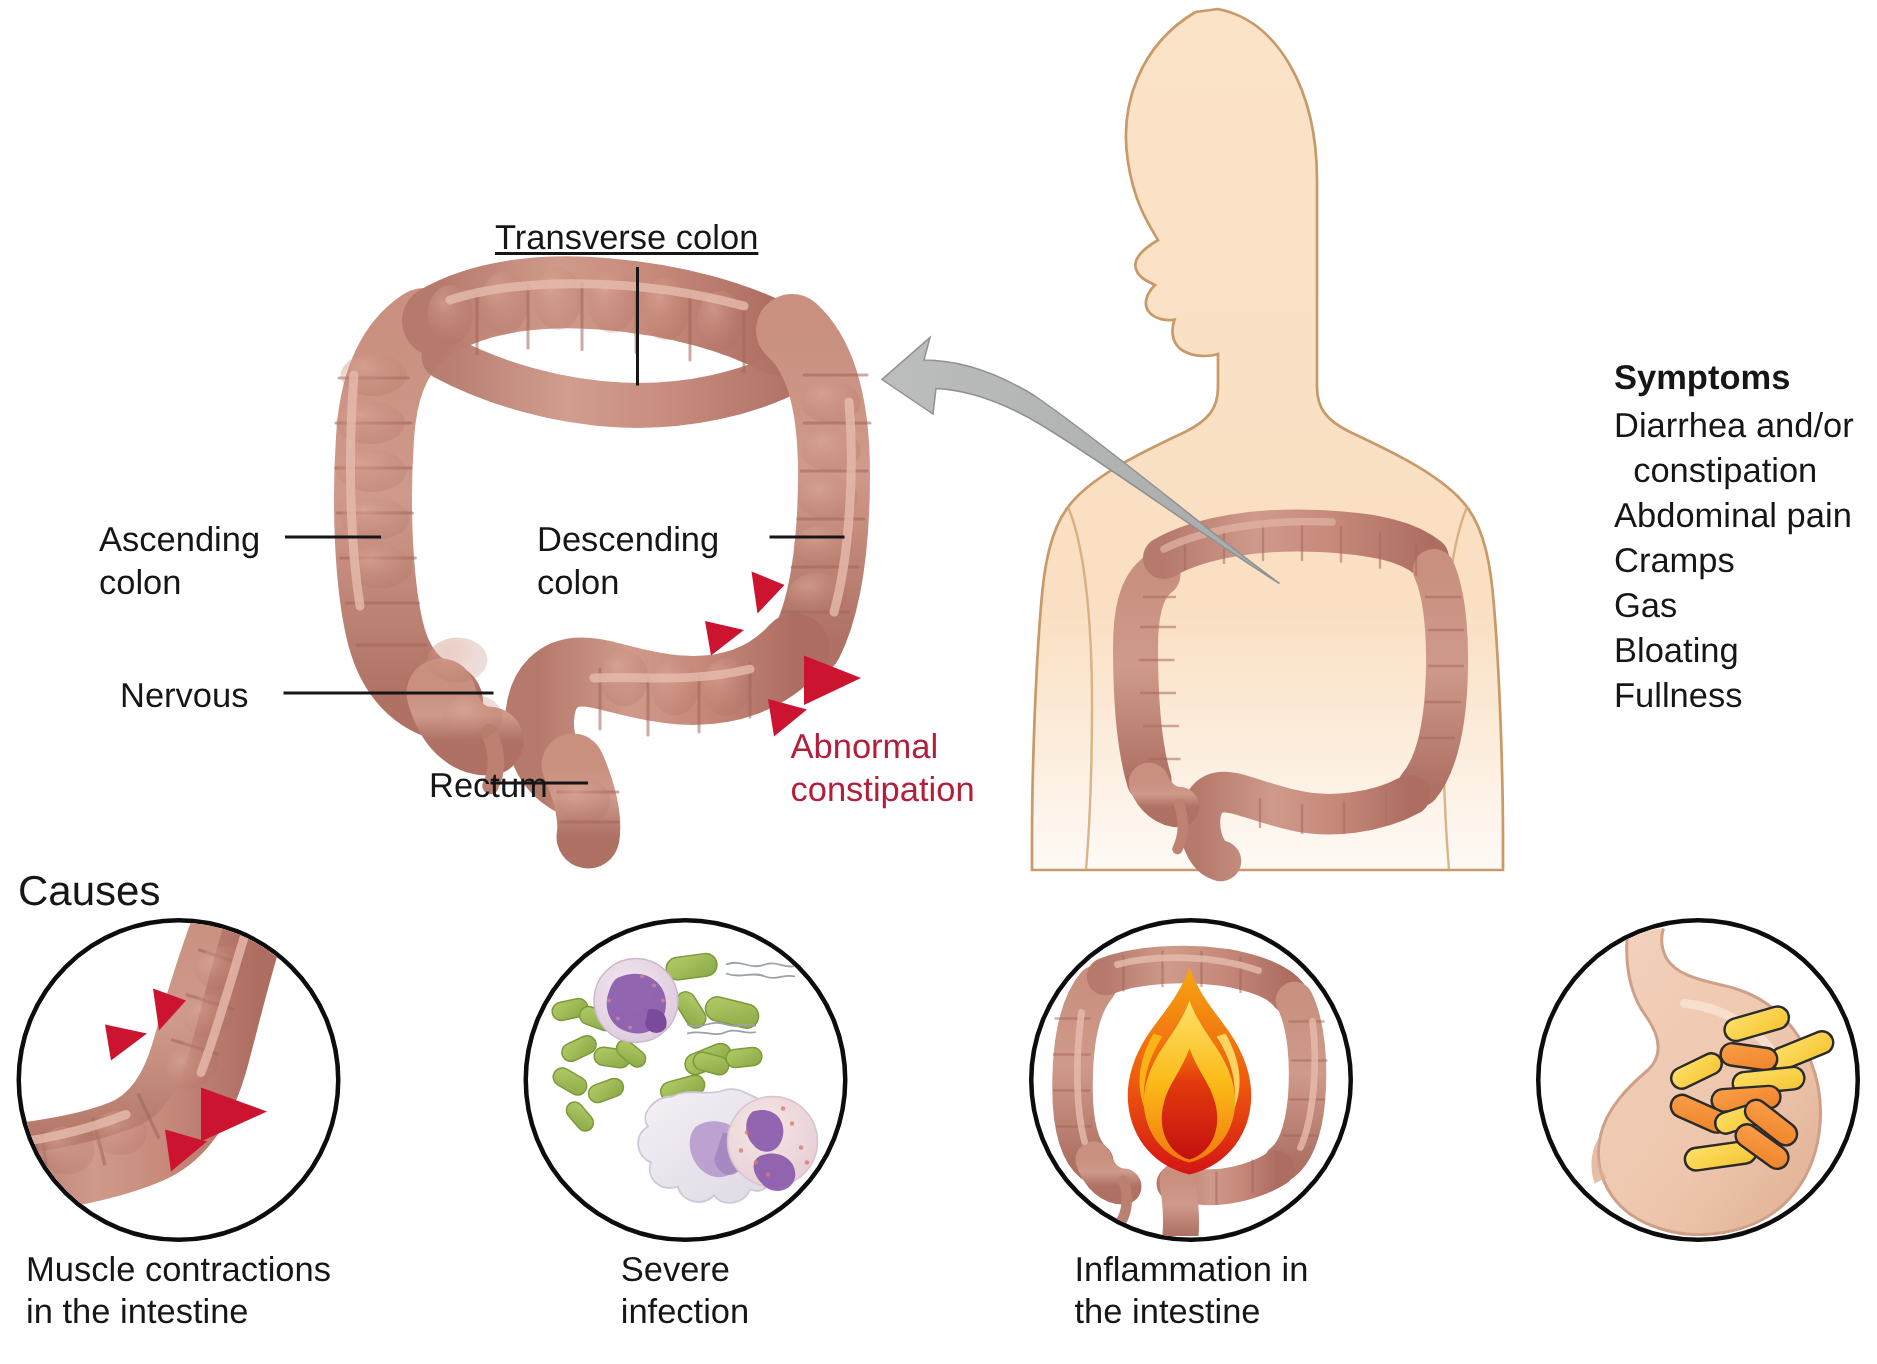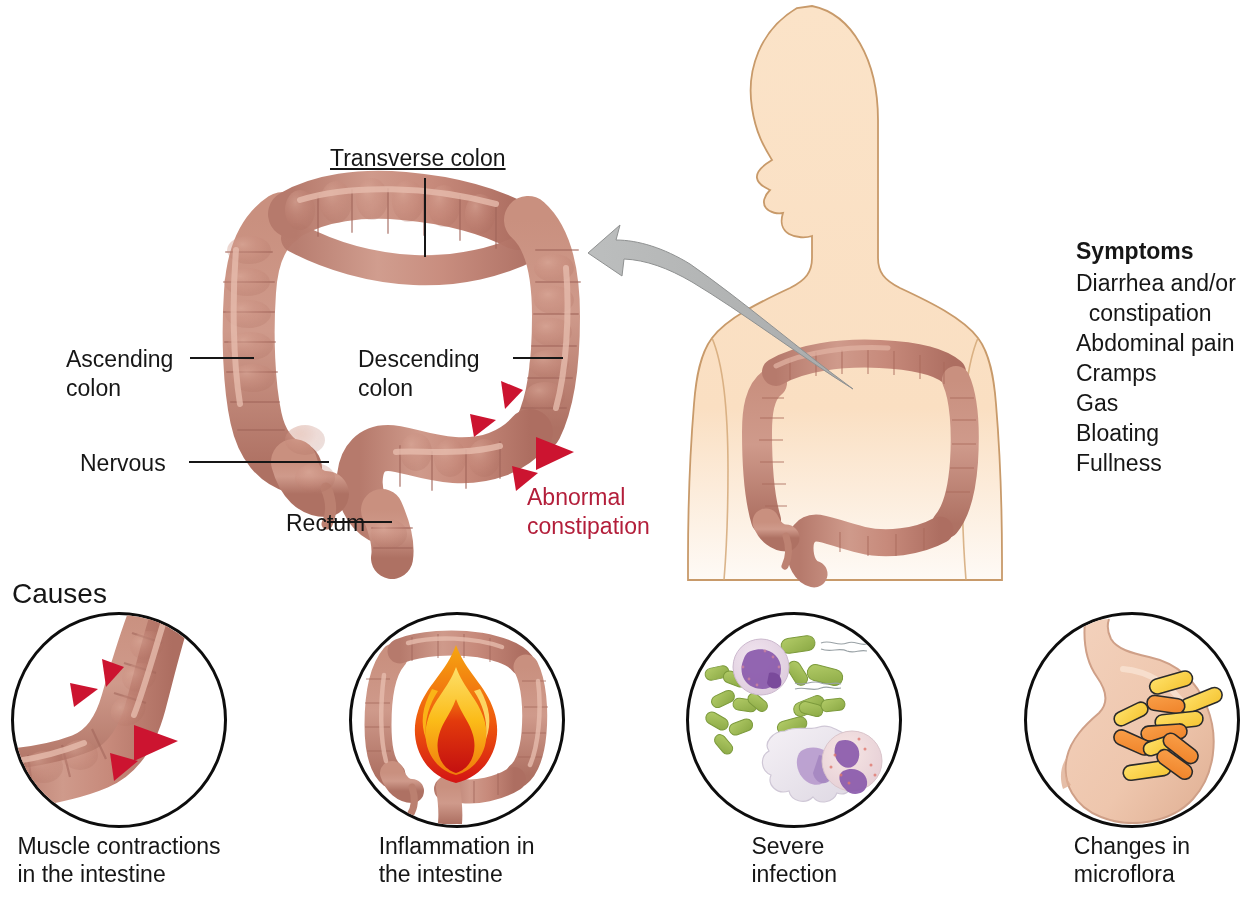--- a/index.html
+++ b/index.html
@@ -328,77 +328,20 @@
       </div>
       <div class="cause-label">Muscle contractions
 in the intestine</div>
     </div>
 
 
     <div class="cause-cell">
       <div class="cause-circle">
         <svg width="209" height="209" viewBox="0 0 209 209">
           <defs>
-            <linearGradient id="flameOuter" x1="0" y1="1" x2="0" y2="0">
-              <stop offset="0%" stop-color="#d31414"></stop>
-              <stop offset="45%" stop-color="#ef5a0d"></stop>
-              <stop offset="100%" stop-color="#f6a712"></stop>
-            </linearGradient>
-            <linearGradient id="flameMid" x1="0" y1="1" x2="0" y2="0">
-              <stop offset="0%" stop-color="#f07a0c"></stop>
-              <stop offset="50%" stop-color="#fbbb18"></stop>
-              <stop offset="100%" stop-color="#fde06a"></stop>
-            </linearGradient>
-            <linearGradient id="flameInner" x1="0" y1="1" x2="0" y2="0">
-              <stop offset="0%" stop-color="#c41010"></stop>
-              <stop offset="70%" stop-color="#e23a0c"></stop>
-              <stop offset="100%" stop-color="#f2720e"></stop>
-            </linearGradient>
-          </defs>
-
-          <g>
-            <path d="M42 42 C 30 56 26 82 26 110 C 26 134 30 152 40 160" fill="none" stroke="url(#colGradV)" stroke-width="27" stroke-linecap="round"></path>
-            <path d="M48 36 C 68 28 100 26 128 30 C 150 34 164 40 170 48" fill="none" stroke="url(#colGrad)" stroke-width="25" stroke-linecap="round"></path>
-            <path d="M174 52 C 182 68 184 94 182 118 C 180 140 174 154 166 160" fill="none" stroke="url(#colGradV)" stroke-width="25" stroke-linecap="round"></path>
-            <path d="M162 164 C 146 174 124 178 110 176 C 100 174 96 172 94 174" fill="none" stroke="url(#colGrad)" stroke-width="24" stroke-linecap="round"></path>
-            <path d="M96 172 C 98 186 99 198 98 208" fill="none" stroke="url(#colGradV)" stroke-width="24" stroke-linecap="round"></path>
-            <path d="M40 158 C 44 170 52 176 60 176" fill="none" stroke="url(#colGradV)" stroke-width="24" stroke-linecap="round"></path>
-            <path d="M60 172 C 64 184 62 194 58 200" fill="none" stroke="#bb8070" stroke-width="7" stroke-linecap="round"></path>
-            <g stroke="#a1655a" stroke-width="1.6" opacity="0.5" fill="none">
-              <path d="M14 64 h24 M13 88 h25 M13 112 h25 M15 136 h24
-                       M60 22 v24 M86 19 v24 M112 19 v24 M138 23 v24
-                       M170 66 h24 M172 92 h24 M170 118 h24 M166 142 h24
-                       M146 158 v22 M122 166 v22"></path>
-            </g>
-            <g fill="none" stroke="#e6bcad" stroke-width="4.5" stroke-linecap="round" opacity="0.8">
-              <path d="M32 60 C 28 90 28 124 34 146"></path>
-              <path d="M56 28 C 82 21 122 22 150 32"></path>
-              <path d="M186 66 C 190 96 186 132 178 150"></path>
-            </g>
-          </g>
-
-          <path d="M104 30 C 94 58 74 70 66 96 C 56 126 70 160 104 168
-                   C 138 160 152 126 142 96 C 134 70 114 58 104 30 Z" fill="url(#flameOuter)"></path>
-          <path d="M104 52 C 96 74 82 84 76 104 C 68 128 80 154 104 160
-                   C 128 154 140 128 132 104 C 126 84 112 74 104 52 Z" fill="url(#flameMid)"></path>
-          <path d="M104 84 C 98 100 90 108 87 120 C 82 138 90 154 104 158
-                   C 118 154 126 138 121 120 C 118 108 110 100 104 84 Z" fill="url(#flameInner)"></path>
-
-          <path d="M80 74 C 70 92 68 108 74 124 C 72 104 78 88 86 76 Z" fill="#fbbb18" opacity="0.9"></path>
-          <path d="M128 74 C 138 92 140 108 134 124 C 136 104 130 88 122 76 Z" fill="#fde06a" opacity="0.9"></path>
-        </svg>
-      </div>
-      <div class="cause-label">Inflammation in
-the intestine</div>
-    </div>
-
-    <div class="cause-cell">
-      <div class="cause-circle">
-        <svg width="209" height="209" viewBox="0 0 209 209">
-          <defs>
             <linearGradient id="bactG" x1="0" y1="0" x2="1" y2="1">
               <stop offset="0%" stop-color="#b3cc68"></stop>
               <stop offset="100%" stop-color="#8aa844"></stop>
             </linearGradient>
             <radialGradient id="cellG" cx="40%" cy="35%" r="70%">
               <stop offset="0%" stop-color="#f2e6f0"></stop>
               <stop offset="100%" stop-color="#ddcbdd"></stop>
             </radialGradient>
             <radialGradient id="cellG2" cx="40%" cy="35%" r="70%">
               <stop offset="0%" stop-color="#f7e6e4"></stop>
@@ -482,20 +425,77 @@
         </svg>
       </div>
       <div class="cause-label">Severe
 infection</div>
     </div>
 
     <div class="cause-cell">
       <div class="cause-circle">
         <svg width="209" height="209" viewBox="0 0 209 209">
           <defs>
+            <linearGradient id="flameOuter" x1="0" y1="1" x2="0" y2="0">
+              <stop offset="0%" stop-color="#d31414"></stop>
+              <stop offset="45%" stop-color="#ef5a0d"></stop>
+              <stop offset="100%" stop-color="#f6a712"></stop>
+            </linearGradient>
+            <linearGradient id="flameMid" x1="0" y1="1" x2="0" y2="0">
+              <stop offset="0%" stop-color="#f07a0c"></stop>
+              <stop offset="50%" stop-color="#fbbb18"></stop>
+              <stop offset="100%" stop-color="#fde06a"></stop>
+            </linearGradient>
+            <linearGradient id="flameInner" x1="0" y1="1" x2="0" y2="0">
+              <stop offset="0%" stop-color="#c41010"></stop>
+              <stop offset="70%" stop-color="#e23a0c"></stop>
+              <stop offset="100%" stop-color="#f2720e"></stop>
+            </linearGradient>
+          </defs>
+
+          <g>
+            <path d="M42 42 C 30 56 26 82 26 110 C 26 134 30 152 40 160" fill="none" stroke="url(#colGradV)" stroke-width="27" stroke-linecap="round"></path>
+            <path d="M48 36 C 68 28 100 26 128 30 C 150 34 164 40 170 48" fill="none" stroke="url(#colGrad)" stroke-width="25" stroke-linecap="round"></path>
+            <path d="M174 52 C 182 68 184 94 182 118 C 180 140 174 154 166 160" fill="none" stroke="url(#colGradV)" stroke-width="25" stroke-linecap="round"></path>
+            <path d="M162 164 C 146 174 124 178 110 176 C 100 174 96 172 94 174" fill="none" stroke="url(#colGrad)" stroke-width="24" stroke-linecap="round"></path>
+            <path d="M96 172 C 98 186 99 198 98 208" fill="none" stroke="url(#colGradV)" stroke-width="24" stroke-linecap="round"></path>
+            <path d="M40 158 C 44 170 52 176 60 176" fill="none" stroke="url(#colGradV)" stroke-width="24" stroke-linecap="round"></path>
+            <path d="M60 172 C 64 184 62 194 58 200" fill="none" stroke="#bb8070" stroke-width="7" stroke-linecap="round"></path>
+            <g stroke="#a1655a" stroke-width="1.6" opacity="0.5" fill="none">
+              <path d="M14 64 h24 M13 88 h25 M13 112 h25 M15 136 h24
+                       M60 22 v24 M86 19 v24 M112 19 v24 M138 23 v24
+                       M170 66 h24 M172 92 h24 M170 118 h24 M166 142 h24
+                       M146 158 v22 M122 166 v22"></path>
+            </g>
+            <g fill="none" stroke="#e6bcad" stroke-width="4.5" stroke-linecap="round" opacity="0.8">
+              <path d="M32 60 C 28 90 28 124 34 146"></path>
+              <path d="M56 28 C 82 21 122 22 150 32"></path>
+              <path d="M186 66 C 190 96 186 132 178 150"></path>
+            </g>
+          </g>
+
+          <path d="M104 30 C 94 58 74 70 66 96 C 56 126 70 160 104 168
+                   C 138 160 152 126 142 96 C 134 70 114 58 104 30 Z" fill="url(#flameOuter)"></path>
+          <path d="M104 52 C 96 74 82 84 76 104 C 68 128 80 154 104 160
+                   C 128 154 140 128 132 104 C 126 84 112 74 104 52 Z" fill="url(#flameMid)"></path>
+          <path d="M104 84 C 98 100 90 108 87 120 C 82 138 90 154 104 158
+                   C 118 154 126 138 121 120 C 118 108 110 100 104 84 Z" fill="url(#flameInner)"></path>
+
+          <path d="M80 74 C 70 92 68 108 74 124 C 72 104 78 88 86 76 Z" fill="#fbbb18" opacity="0.9"></path>
+          <path d="M128 74 C 138 92 140 108 134 124 C 136 104 130 88 122 76 Z" fill="#fde06a" opacity="0.9"></path>
+        </svg>
+      </div>
+      <div class="cause-label">Inflammation in
+the intestine</div>
+    </div>
+
+    <div class="cause-cell">
+      <div class="cause-circle">
+        <svg width="209" height="209" viewBox="0 0 209 209">
+          <defs>
             <linearGradient id="stomachG" x1="0" y1="0" x2="1" y2="1">
               <stop offset="0%" stop-color="#f3d2bd"></stop>
               <stop offset="60%" stop-color="#eec6ad"></stop>
               <stop offset="100%" stop-color="#dfae92"></stop>
             </linearGradient>
             <linearGradient id="rodY" x1="0" y1="0" x2="1" y2="1">
               <stop offset="0%" stop-color="#ffe067"></stop>
               <stop offset="100%" stop-color="#f5c534"></stop>
             </linearGradient>
             <linearGradient id="rodO" x1="0" y1="0" x2="1" y2="1">
@@ -520,18 +520,16 @@
             <rect x="86" y="92" width="36" height="14" rx="7" fill="url(#rodY)" transform="rotate(-26 104 99)"></rect>
             <rect x="114" y="110" width="46" height="15" rx="7.5" fill="url(#rodO)" transform="rotate(-4 137 117)"></rect>
             <rect x="86" y="120" width="40" height="15" rx="7.5" fill="url(#rodO)" transform="rotate(24 106 127)"></rect>
             <rect x="116" y="124" width="32" height="14" rx="7" fill="url(#rodY)" transform="rotate(-18 132 131)"></rect>
             <rect x="134" y="126" width="40" height="15" rx="7.5" fill="url(#rodO)" transform="rotate(38 154 133)"></rect>
             <rect x="96" y="148" width="48" height="15" rx="7.5" fill="url(#rodY)" transform="rotate(-8 120 155)"></rect>
             <rect x="128" y="142" width="40" height="15" rx="7.5" fill="url(#rodO)" transform="rotate(36 148 149)"></rect>
           </g>
         </svg>
       </div>
-      <div class="cause-label">Changes in
-microflora</div>
     </div>
 
   </div>
 </div>
 
 </body></html>

